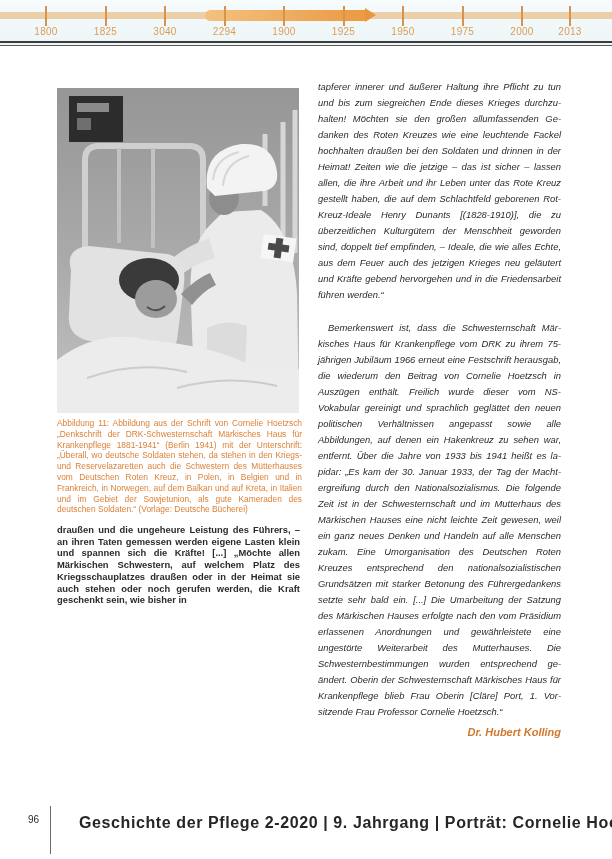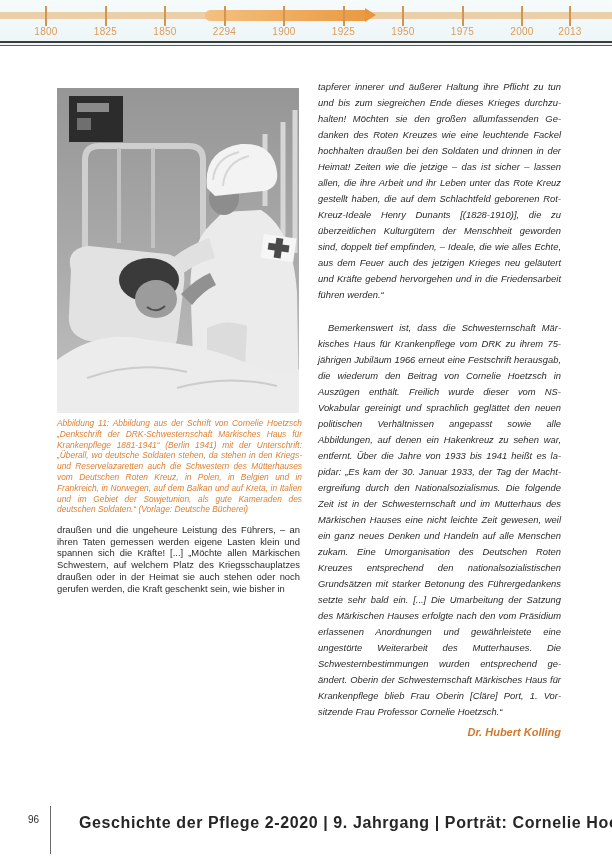--- a/index.html
+++ b/index.html
@@ -19,23 +19,23 @@
     border-left:11px solid #e9953c; border-top:7.5px solid transparent; border-bottom:7.5px solid transparent; }
   .tl-tick { position:absolute; top:6px; width:2px; height:20px; background:#d6934c; }
   .tl-year { position:absolute; top:26px; transform:translateX(-50%);
     font-size:10px; color:#dc9c58; letter-spacing:0.3px; white-space:nowrap; }
   .tl-rule-thick { position:absolute; left:0; top:41px; width:612px; height:2px; background:#3c3c3c; }
   .tl-rule-thin  { position:absolute; left:0; top:45px; width:612px; height:1px; background:#5a5a5a; }
 
   
   .photo-wrap { position:absolute; left:57px; top:88px; width:242px; height:325px; background:#9f9f9f; }
   .caption { position:absolute; left:57px; top:418px; width:245px;
-    font-style:italic; font-size:8.4px; line-height:10.8px; color:#dd7f33; text-align:justify; }
+    font-size:8.4px; line-height:10.8px; color:#dd7f33; text-align:justify; }
   .left-par { position:absolute; left:57px; top:524px; width:243px;
-    font-size:9.4px; line-height:11.7px; color:#2b2b2b; text-align:justify; }
+    font-size:9.4px; line-height:11.7px; color:#2b2b2b; text-align:justify;font-weight:bold; }
 
   
   .right-col { position:absolute; left:318px; top:79px; width:243px;
     font-size:9.4px; line-height:16px; color:#2b2b2b; text-align:justify;font-style:italic; }
   .par2 { margin-top:17px; text-indent:10px; }
   .author { margin-top:4px; text-align:right; color:#d0782e; font-weight:bold; font-size:11px; }
 
   
   .footer-num { position:absolute; left:28px; top:814px; font-size:10px; color:#2b2b2b; }
   .footer-rule { position:absolute; left:50px; top:806px; width:1px; height:48px; background:#6a6a6a; }
@@ -51,21 +51,21 @@
     <div class="tl-band"></div>
     <div class="tl-arrow">
       <div class="tl-arrow-tip"></div>
     </div>
     <div class="tl-scale">
         <div class="tl-tick" style="left: 45px;"></div>
         <div class="tl-year" style="left: 46px;">1800</div>
         <div class="tl-tick" style="left: 104.5px;"></div>
         <div class="tl-year" style="left: 105.5px;">1825</div>
         <div class="tl-tick" style="left: 164px;"></div>
-        <div class="tl-year" style="left: 165px;">1850</div>
+        <div class="tl-year" style="left: 165px;">3040</div>
         <div class="tl-tick" style="left: 223.5px;"></div>
         <div class="tl-year" style="left: 224.5px;">2294</div>
         <div class="tl-tick" style="left: 283px;"></div>
         <div class="tl-year" style="left: 284px;">1900</div>
         <div class="tl-tick" style="left: 342.5px;"></div>
         <div class="tl-year" style="left: 343.5px;">1925</div>
         <div class="tl-tick" style="left: 402px;"></div>
         <div class="tl-year" style="left: 403px;">1950</div>
         <div class="tl-tick" style="left: 461.5px;"></div>
         <div class="tl-year" style="left: 462.5px;">1975</div>

